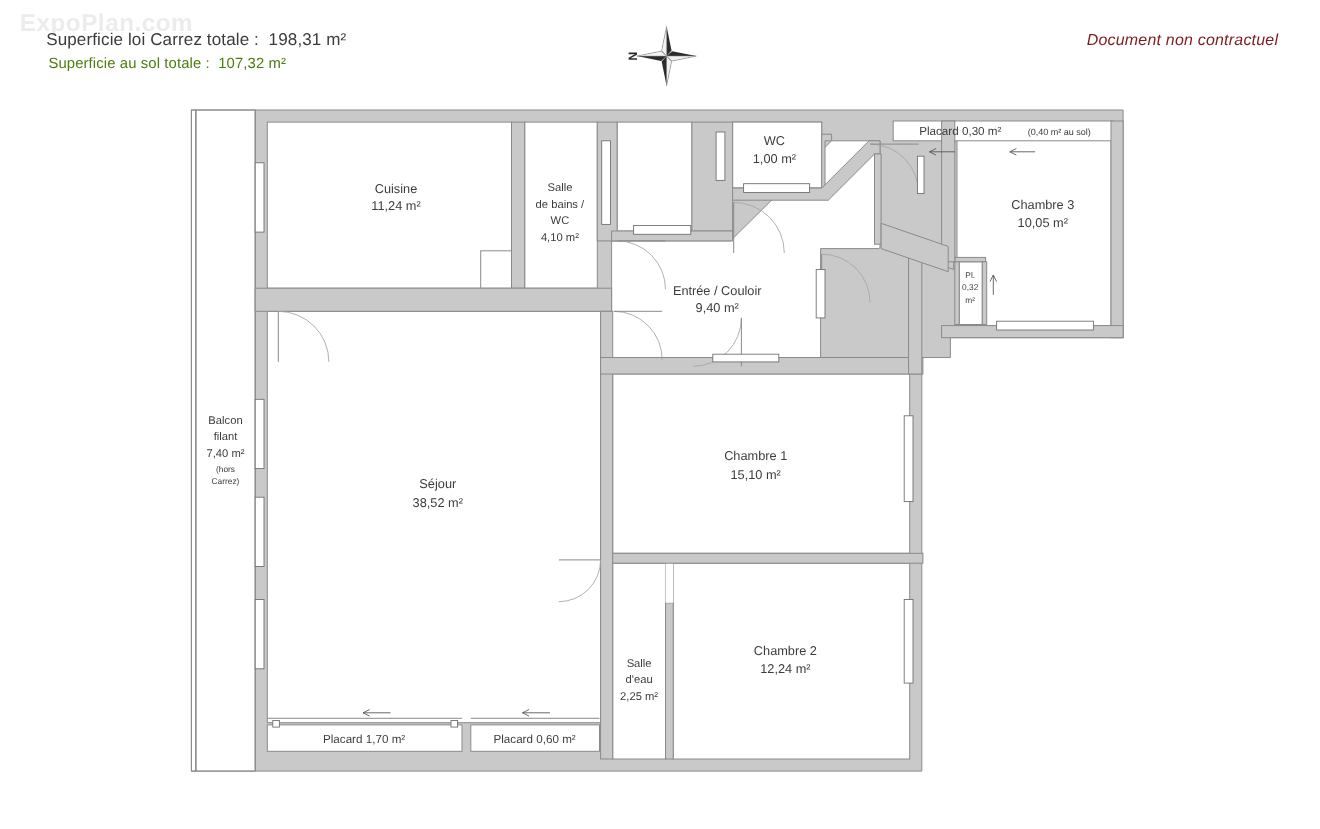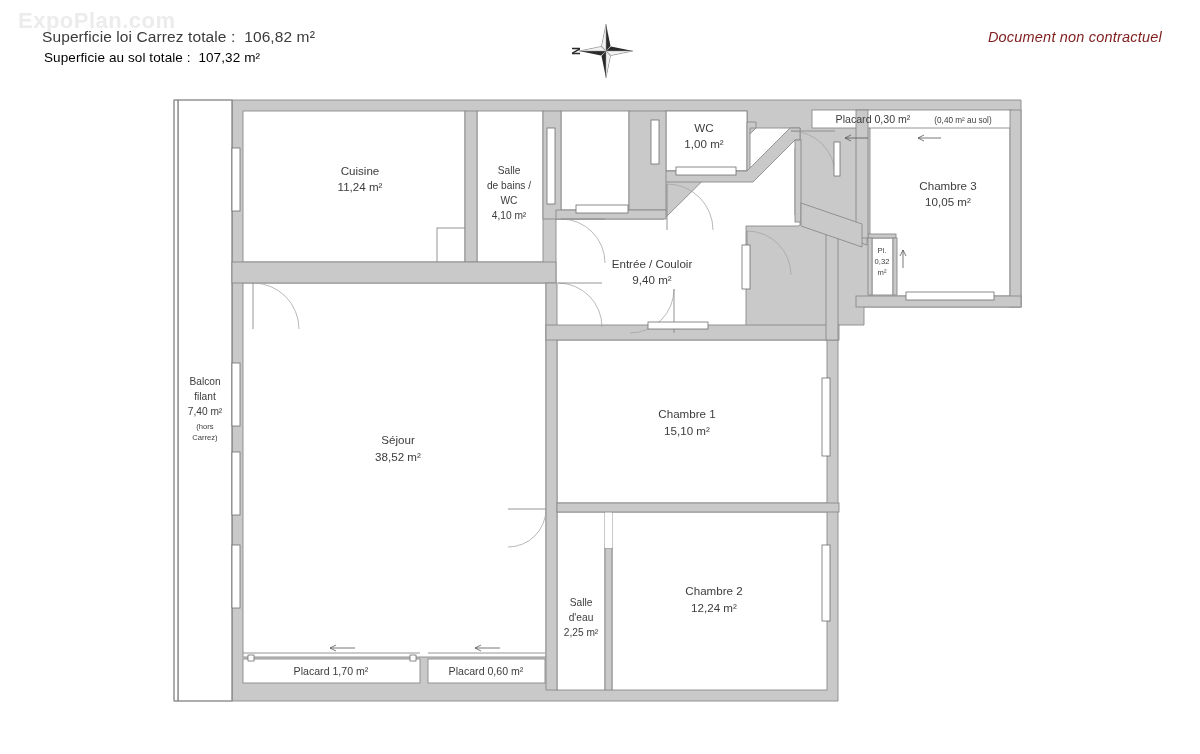--- a/index.html
+++ b/index.html
@@ -28,21 +28,21 @@
     line-height: 1.45;
   }
   .hdr-left .l1 {
     font-size: 15.5px;
     color: #3b3b3b;
     letter-spacing: 0.1px;
     white-space: pre;
   }
   .hdr-left .l2 {
     font-size: 13.5px;
-    color: #000000;
+    color: #4d7c0f;
     letter-spacing: 0.1px;
     white-space: pre;
     margin-left: 2px;
   }
   .hdr-right {
     position: absolute;
     right: 38px;
     top: 29px;
     font-size: 14.5px;
     font-style: italic;
@@ -77,21 +77,21 @@
   .rm-ph-sub { font-size: 8.2px; }
 </style>
 </head>
 <body>
 
 <div id="plan-root">
 
   <div class="watermark">ExpoPlan.com</div>
 
   <div class="hdr-left">
-    <div class="l1">Superficie loi Carrez totale :  106,82 m²</div>
+    <div class="l1">Superficie loi Carrez totale :  198,31 m²</div>
     <div class="l2">Superficie au sol totale :  107,32 m²</div>
   </div>
 
   <div class="hdr-right">Document non contractuel</div>
 
   <div class="compass">
     <svg viewBox="0 0 70 58" width="70" height="58">
       <g transform="translate(40,29)">
         <path d="M0,-27 L4.5,-5 L0,0 L-4.5,-5 Z" fill="#2b2b2b"></path>
         <path d="M0,27 L4.5,5 L0,0 L-4.5,5 Z" fill="#2b2b2b"></path>

